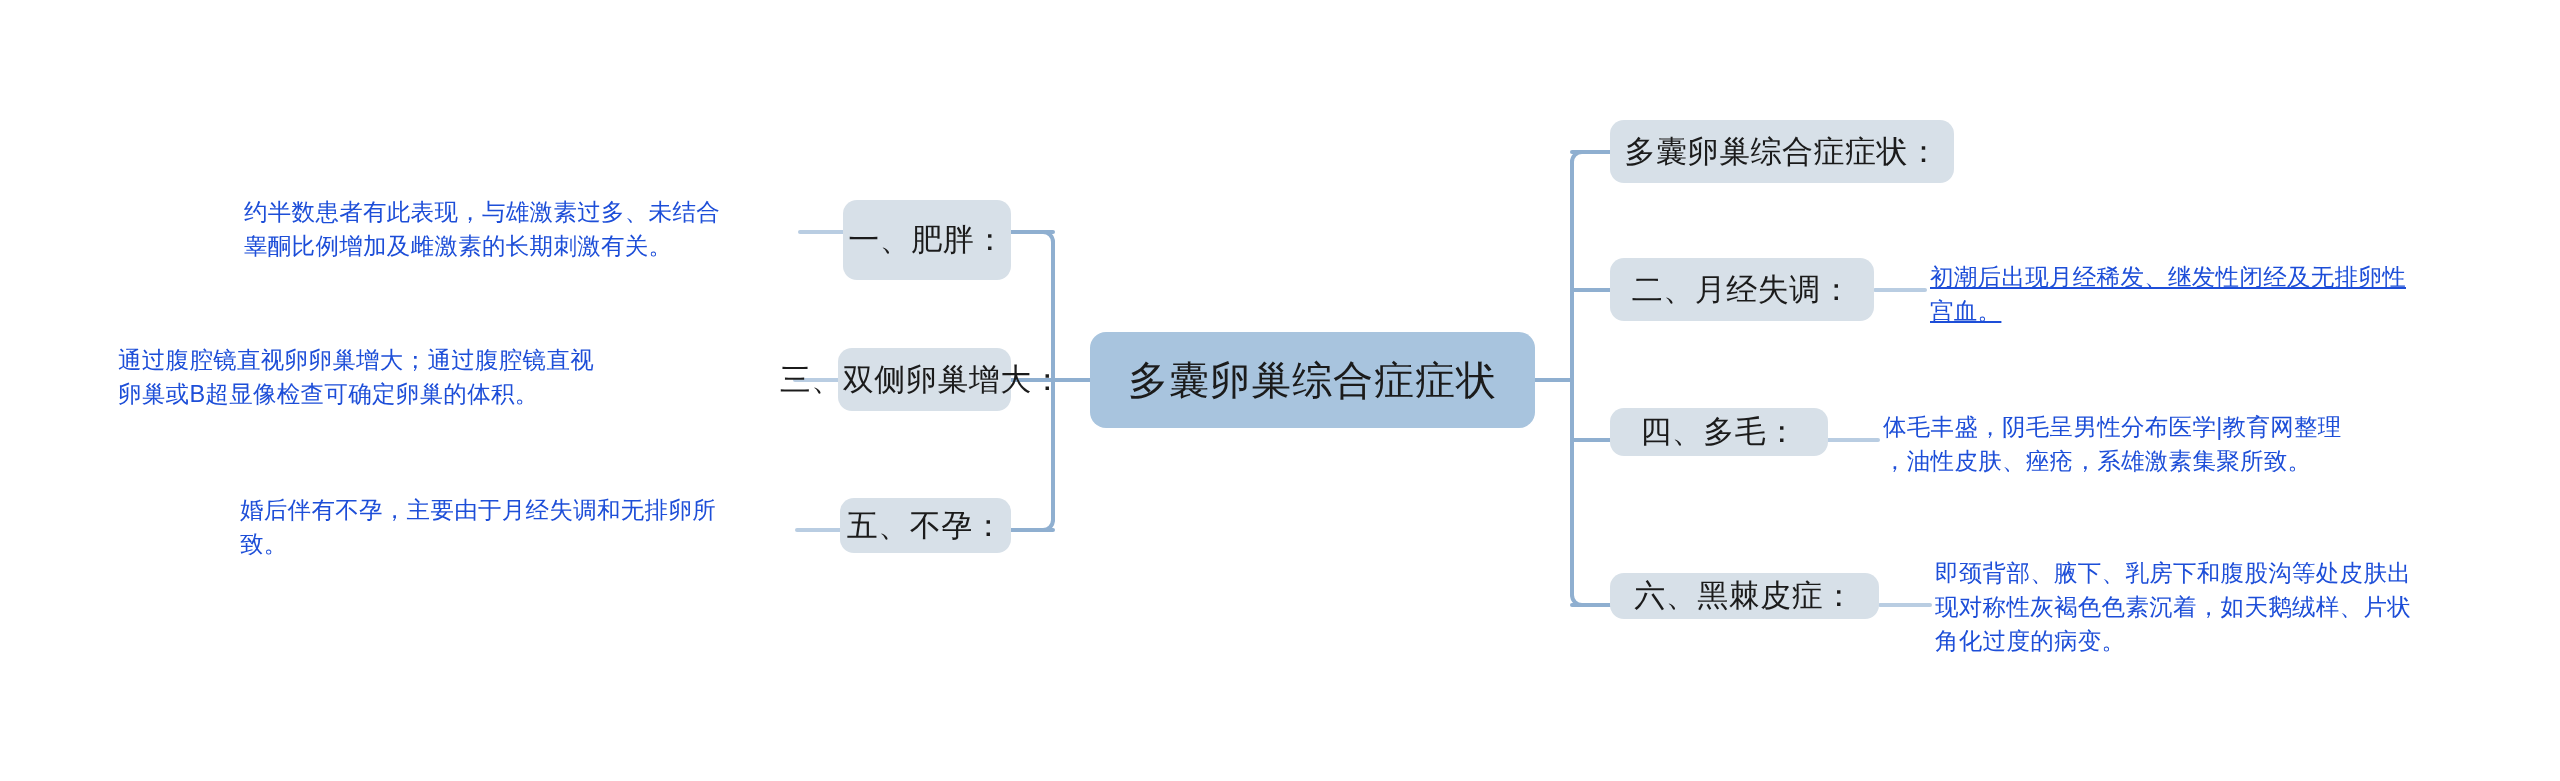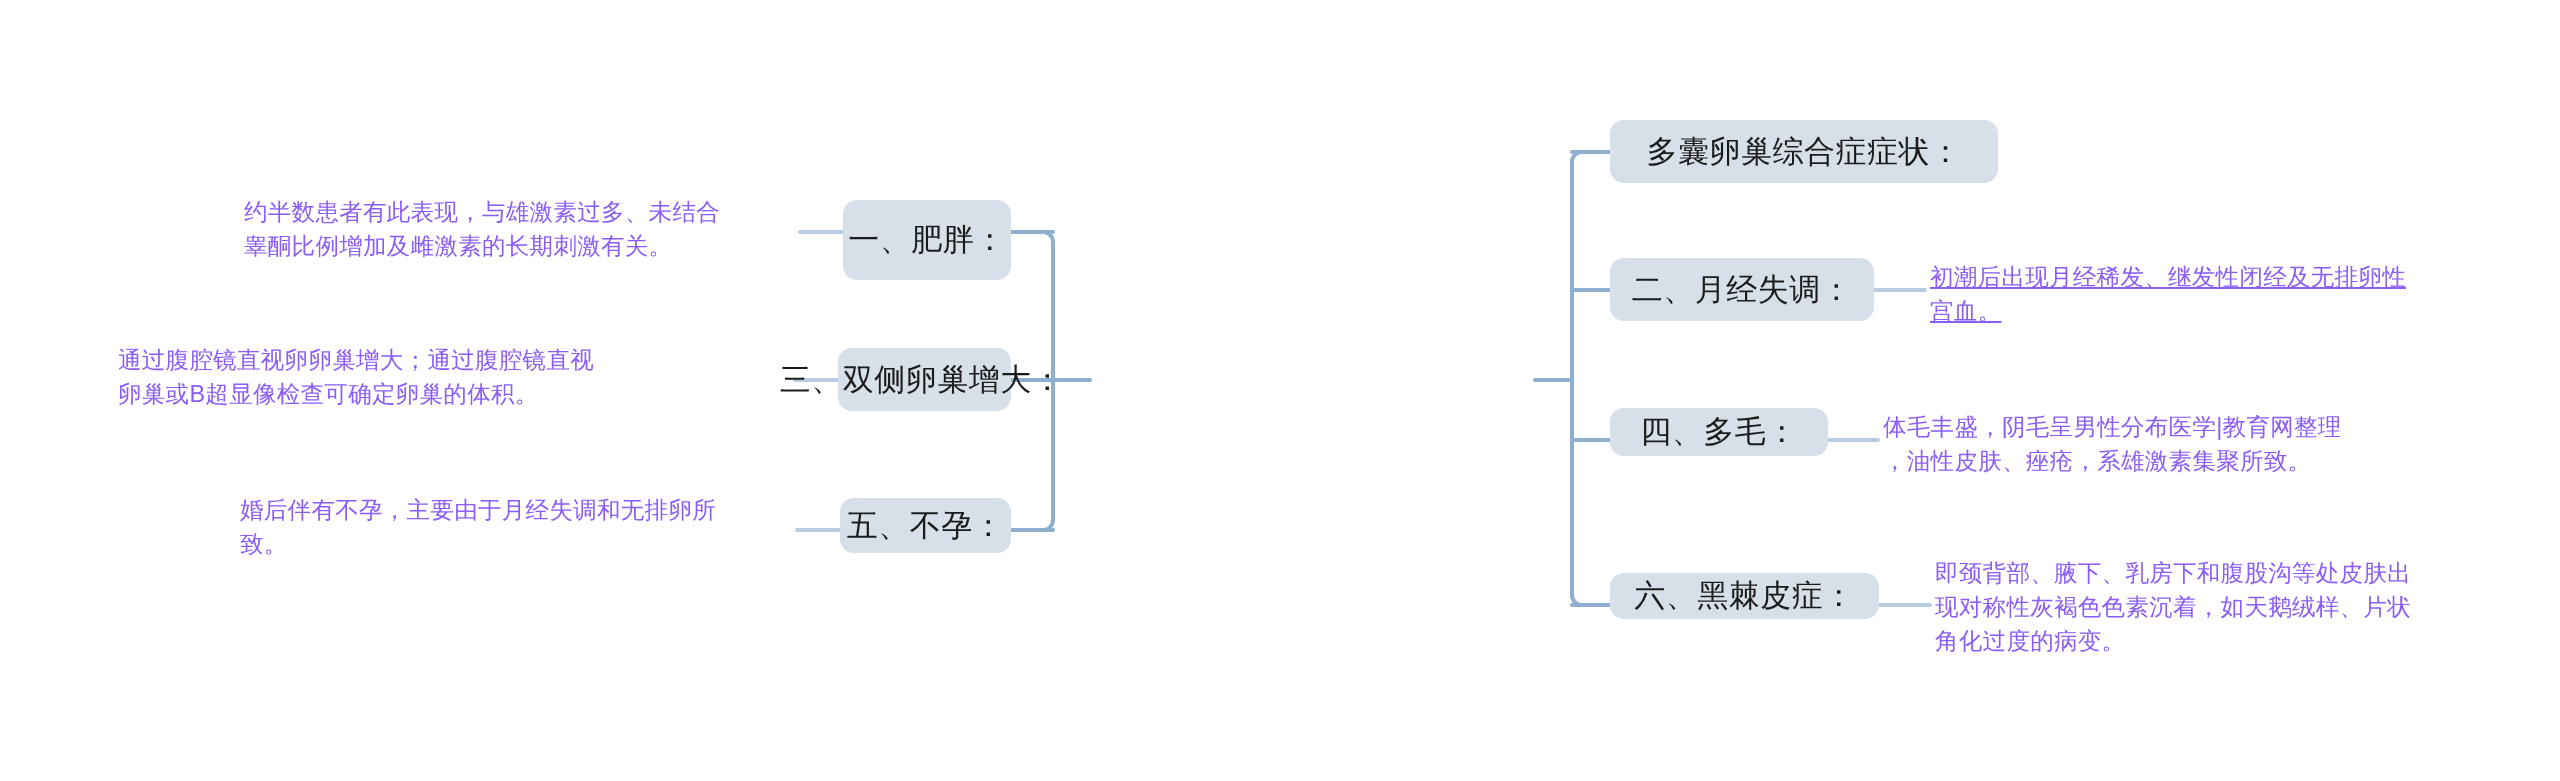--- a/index.html
+++ b/index.html
@@ -53,21 +53,21 @@
     padding: 0 30px;
     letter-spacing: 1px;
   }
 
   
   .leaf {
     position: absolute;
     box-sizing: border-box;
     font-size: 23.5px;
     line-height: 1.45;
-    color: #8b5cf6;
+    color: #1d4ed8;
     letter-spacing: 0.3px;
     white-space: pre-line;
   }
   .leaf.right-align {
     text-align: left;
   }
 </style>
 </head>
 <body>
 
@@ -97,20 +97,23 @@
       <path d="M1572,162 L1572,595"></path>
       <path d="M1572,162 A10,10 0 0 1 1582,152"></path>
       <path d="M1572,595 A10,10 0 0 0 1582,605"></path>
 
       <path d="M1875,290 L1925,290" stroke="#b9cde2"></path>
       <path d="M1828,440 L1878,440" stroke="#b9cde2"></path>
       <path d="M1880,605 L1930,605" stroke="#b9cde2"></path>
     </g>
   </svg>
 
+  <div class="node root" style="left:1090px; top:332px; width:445px; height:96px;">
+    <span>多囊卵巢综合症症状</span>
+  </div>
 
   <div class="node branch" style="left:843px; top:200px; width:168px; height:80px;">
     <span>一、肥胖：</span>
   </div>
 
   <div class="node branch" style="left:838px; top:348px; width:173px; height:63px;padding-left:20px;">
     <span>三、双侧卵巢增大：</span>
   </div>
 
   <div class="node branch" style="left:840px; top:498px; width:171px; height:55px;">
@@ -119,21 +122,21 @@
 
   <div class="leaf" style="left:244px; top:195px; width:560px; text-align:left;">约半数患者有此表现，与雄激素过多、未结合
 睾酮比例增加及雌激素的长期刺激有关。</div>
 
   <div class="leaf" style="left:118px; top:343px; width:680px; text-align:left;">通过腹腔镜直视卵卵巢增大；通过腹腔镜直视
 卵巢或B超显像检查可确定卵巢的体积。</div>
 
   <div class="leaf" style="left:240px; top:493px; width:560px; text-align:left;">婚后伴有不孕，主要由于月经失调和无排卵所
 致。</div>
 
-  <div class="node branch" style="left:1610px; top:120px; width:388px; height:63px;">
+  <div class="node branch" style="left:1610px; top:120px; width:344px; height:63px;">
     <span>多囊卵巢综合症症状：</span>
   </div>
 
   <div class="node branch" style="left:1610px; top:258px; width:264px; height:63px;">
     <span>二、月经失调：</span>
   </div>
 
   <div class="node branch" style="left:1610px; top:408px; width:218px; height:48px;">
     <span>四、多毛：</span>
   </div>

